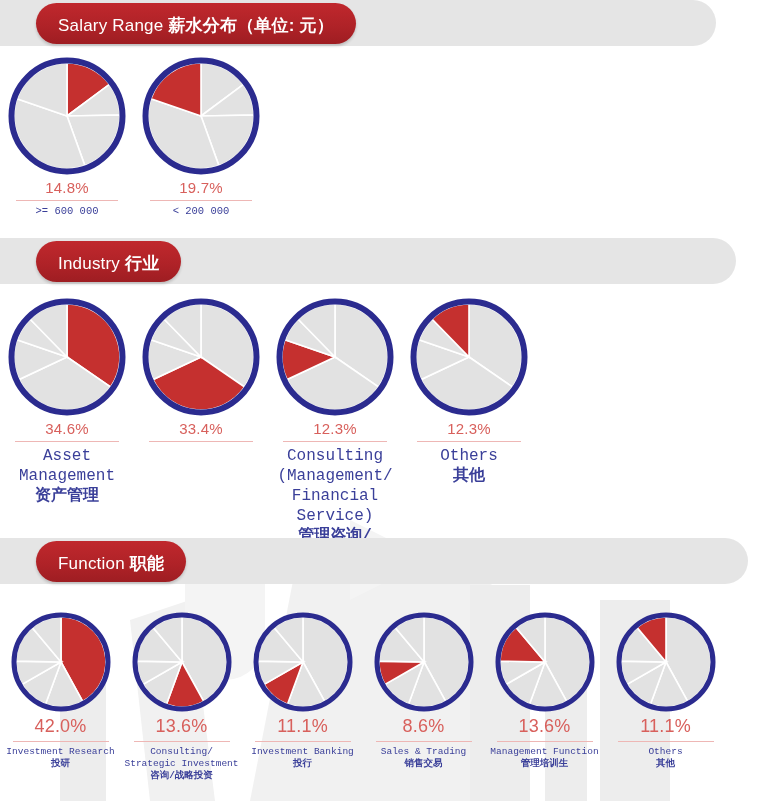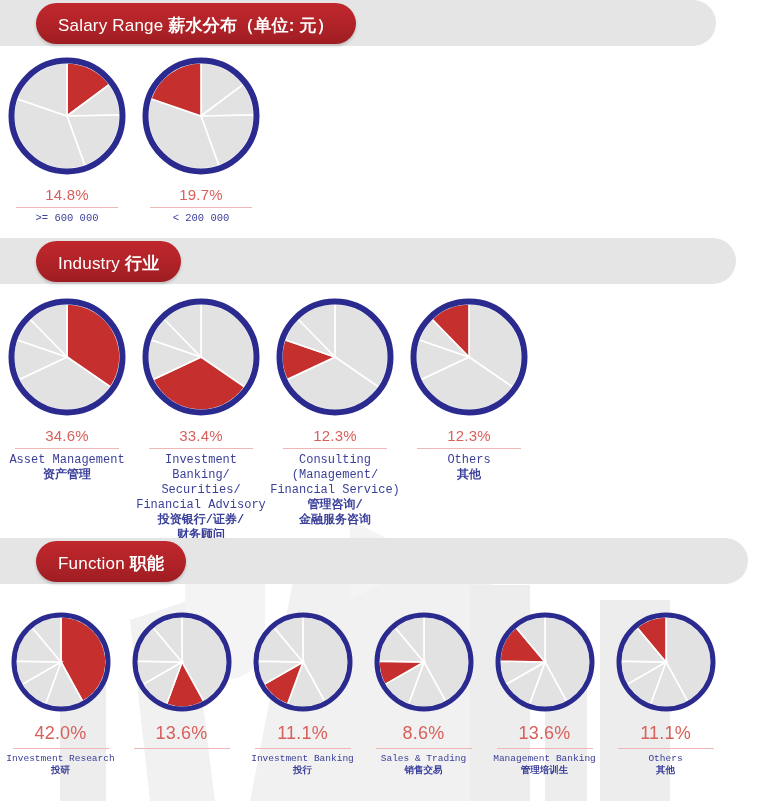--- a/index.html
+++ b/index.html
@@ -35,38 +35,38 @@
     box-shadow:0 2px 3px rgba(0,0,0,.18);
     line-height:1.25;
   }
   .pill .en{font-weight:400;}
   .pill .zh{font-weight:700;}
 
   
   .charts{position:absolute;left:0;width:762px;display:flex;z-index:2;}
   .cell{display:flex;flex-direction:column;align-items:center;}
   .pct{
-    color:#d8605c;font-size:15px;margin-top:9px;letter-spacing:.2px;
+    color:#d8605c;font-size:15px;margin-top:2px;letter-spacing:.2px;
   }
   .rule{height:1px;background:#eeb7b5;margin:4px 0 4px 0;}
   .lbl{
     color:#3a3f99;text-align:center;line-height:1.25;font-family:Liberation Mono, monospace;
   }
   .lbl .en{font-weight:400;display:block;}
   .lbl .zh{font-weight:700;display:block;}
 
   
   #row-salary .cell{width:134px;}
   #row-salary .rule{width:102px;}
   #row-salary .lbl{font-size:10.5px;}
   #row-salary .pct{font-size:15px;}
 
   #row-industry .cell{width:134px;}
   #row-industry .rule{width:104px;}
-  #row-industry .lbl{font-size:12px;text-align:center;}
+  #row-industry .lbl{font-size:16px;text-align:center;}
   #row-industry .pct{font-size:15px;}
 
   #row-function .cell{width:121px;}
   #row-function .rule{width:96px;}
   #row-function .lbl{font-size:9.5px;}
   #row-function .pct{font-size:18px;}
 
   svg{display:block;}
 </style>
 </head>
@@ -155,27 +155,20 @@
         <svg width="122" height="122" viewBox="0 0 122 122">
           <path d="M 61 61 L 61 8 A 53 53 0 0 1 104.64722767430663 91.0652543037181 Z" fill="#e2e2e2" stroke="#ffffff" stroke-width="1.6"></path>
           <path d="M 61 61 L 104.64722767430663 91.0652543037181 A 53 53 0 0 1 13.044166219300962 83.56630245294885 Z" fill="#c5302f" stroke="#ffffff" stroke-width="1.6"></path>
           <path d="M 61 61 L 13.044166219300962 83.56630245294885 A 53 53 0 0 1 10.91165701547034 43.67493442828807 Z" fill="#e2e2e2" stroke="#ffffff" stroke-width="1.6"></path>
           <path d="M 61 61 L 10.91165701547034 43.67493442828807 A 53 53 0 0 1 23.997232793345965 23.05536639984293 Z" fill="#e2e2e2" stroke="#ffffff" stroke-width="1.6"></path>
           <path d="M 61 61 L 23.997232793345965 23.05536639984293 A 53 53 0 0 1 60.99999999999999 8 Z" fill="#e2e2e2" stroke="#ffffff" stroke-width="1.6"></path>
           <circle cx="61" cy="61" r="55.5" fill="none" stroke="#2b2b8f" stroke-width="6"></circle>
         </svg>
         <div class="pct">33.4%</div>
         <div class="rule"></div>
-        <div class="lbl">
-          <span class="en">Investment Banking/</span>
-          <span class="en">Securities/</span>
-          <span class="en">Financial Advisory</span>
-          <span class="zh">投资银行/证券/</span>
-          <span class="zh">财务顾问</span>
-        </div>
       </div>
       <div class="cell">
         <svg width="122" height="122" viewBox="0 0 122 122">
           <path d="M 61 61 L 61 8 A 53 53 0 0 1 104.64722767430663 91.0652543037181 Z" fill="#e2e2e2" stroke="#ffffff" stroke-width="1.6"></path>
           <path d="M 61 61 L 104.64722767430663 91.0652543037181 A 53 53 0 0 1 13.044166219300962 83.56630245294885 Z" fill="#e2e2e2" stroke="#ffffff" stroke-width="1.6"></path>
           <path d="M 61 61 L 13.044166219300962 83.56630245294885 A 53 53 0 0 1 10.91165701547034 43.67493442828807 Z" fill="#c5302f" stroke="#ffffff" stroke-width="1.6"></path>
           <path d="M 61 61 L 10.91165701547034 43.67493442828807 A 53 53 0 0 1 23.997232793345965 23.05536639984293 Z" fill="#e2e2e2" stroke="#ffffff" stroke-width="1.6"></path>
           <path d="M 61 61 L 23.997232793345965 23.05536639984293 A 53 53 0 0 1 60.99999999999999 8 Z" fill="#e2e2e2" stroke="#ffffff" stroke-width="1.6"></path>
           <circle cx="61" cy="61" r="55.5" fill="none" stroke="#2b2b8f" stroke-width="6"></circle>
         </svg>
@@ -236,20 +229,25 @@
           <path d="M 52 52 L 52 7 A 45 45 0 0 1 73.67891533457717 91.43380060197387 Z" fill="#e2e2e2" stroke="#ffffff" stroke-width="1.6"></path>
           <path d="M 52 52 L 73.67891533457717 91.43380060197387 A 45 45 0 0 1 36.49106845714671 94.24302359442433 Z" fill="#c5302f" stroke="#ffffff" stroke-width="1.6"></path>
           <path d="M 52 52 L 36.49106845714671 94.24302359442433 A 45 45 0 0 1 12.98181844759793 74.41832974027706 Z" fill="#e2e2e2" stroke="#ffffff" stroke-width="1.6"></path>
           <path d="M 52 52 L 12.98181844759793 74.41832974027706 A 45 45 0 0 1 7.007994142863595 51.15182021280661 Z" fill="#e2e2e2" stroke="#ffffff" stroke-width="1.6"></path>
           <path d="M 52 52 L 7.007994142863595 51.15182021280661 A 45 45 0 0 1 23.09863060705372 17.507814693579242 Z" fill="#e2e2e2" stroke="#ffffff" stroke-width="1.6"></path>
           <path d="M 52 52 L 23.09863060705372 17.507814693579242 A 45 45 0 0 1 51.99999999999999 7 Z" fill="#e2e2e2" stroke="#ffffff" stroke-width="1.6"></path>
           <circle cx="52" cy="52" r="47" fill="none" stroke="#2b2b8f" stroke-width="5"></circle>
         </svg>
         <div class="pct">13.6%</div>
         <div class="rule"></div>
+        <div class="lbl">
+          <span class="en">Consulting/</span>
+          <span class="en">Strategic Investment</span>
+          <span class="zh">咨询/战略投资</span>
+        </div>
       </div>
       <div class="cell">
         <svg width="104" height="104" viewBox="0 0 104 104">
           <path d="M 52 52 L 52 7 A 45 45 0 0 1 73.67891533457717 91.43380060197387 Z" fill="#e2e2e2" stroke="#ffffff" stroke-width="1.6"></path>
           <path d="M 52 52 L 73.67891533457717 91.43380060197387 A 45 45 0 0 1 36.49106845714671 94.24302359442433 Z" fill="#e2e2e2" stroke="#ffffff" stroke-width="1.6"></path>
           <path d="M 52 52 L 36.49106845714671 94.24302359442433 A 45 45 0 0 1 12.98181844759793 74.41832974027706 Z" fill="#c5302f" stroke="#ffffff" stroke-width="1.6"></path>
           <path d="M 52 52 L 12.98181844759793 74.41832974027706 A 45 45 0 0 1 7.007994142863595 51.15182021280661 Z" fill="#e2e2e2" stroke="#ffffff" stroke-width="1.6"></path>
           <path d="M 52 52 L 7.007994142863595 51.15182021280661 A 45 45 0 0 1 23.09863060705372 17.507814693579242 Z" fill="#e2e2e2" stroke="#ffffff" stroke-width="1.6"></path>
           <path d="M 52 52 L 23.09863060705372 17.507814693579242 A 45 45 0 0 1 51.99999999999999 7 Z" fill="#e2e2e2" stroke="#ffffff" stroke-width="1.6"></path>
           <circle cx="52" cy="52" r="47" fill="none" stroke="#2b2b8f" stroke-width="5"></circle>
@@ -284,21 +282,21 @@
           <path d="M 52 52 L 73.67891533457717 91.43380060197387 A 45 45 0 0 1 36.49106845714671 94.24302359442433 Z" fill="#e2e2e2" stroke="#ffffff" stroke-width="1.6"></path>
           <path d="M 52 52 L 36.49106845714671 94.24302359442433 A 45 45 0 0 1 12.98181844759793 74.41832974027706 Z" fill="#e2e2e2" stroke="#ffffff" stroke-width="1.6"></path>
           <path d="M 52 52 L 12.98181844759793 74.41832974027706 A 45 45 0 0 1 7.007994142863595 51.15182021280661 Z" fill="#e2e2e2" stroke="#ffffff" stroke-width="1.6"></path>
           <path d="M 52 52 L 7.007994142863595 51.15182021280661 A 45 45 0 0 1 23.09863060705372 17.507814693579242 Z" fill="#c5302f" stroke="#ffffff" stroke-width="1.6"></path>
           <path d="M 52 52 L 23.09863060705372 17.507814693579242 A 45 45 0 0 1 51.99999999999999 7 Z" fill="#e2e2e2" stroke="#ffffff" stroke-width="1.6"></path>
           <circle cx="52" cy="52" r="47" fill="none" stroke="#2b2b8f" stroke-width="5"></circle>
         </svg>
         <div class="pct">13.6%</div>
         <div class="rule"></div>
         <div class="lbl">
-          <span class="en">Management Banking</span>
+          <span class="en">Management Function</span>
           <span class="zh">管理培训生</span>
         </div>
       </div>
       <div class="cell">
         <svg width="104" height="104" viewBox="0 0 104 104">
           <path d="M 52 52 L 52 7 A 45 45 0 0 1 73.67891533457717 91.43380060197387 Z" fill="#e2e2e2" stroke="#ffffff" stroke-width="1.6"></path>
           <path d="M 52 52 L 73.67891533457717 91.43380060197387 A 45 45 0 0 1 36.49106845714671 94.24302359442433 Z" fill="#e2e2e2" stroke="#ffffff" stroke-width="1.6"></path>
           <path d="M 52 52 L 36.49106845714671 94.24302359442433 A 45 45 0 0 1 12.98181844759793 74.41832974027706 Z" fill="#e2e2e2" stroke="#ffffff" stroke-width="1.6"></path>
           <path d="M 52 52 L 12.98181844759793 74.41832974027706 A 45 45 0 0 1 7.007994142863595 51.15182021280661 Z" fill="#e2e2e2" stroke="#ffffff" stroke-width="1.6"></path>
           <path d="M 52 52 L 7.007994142863595 51.15182021280661 A 45 45 0 0 1 23.09863060705372 17.507814693579242 Z" fill="#e2e2e2" stroke="#ffffff" stroke-width="1.6"></path>

